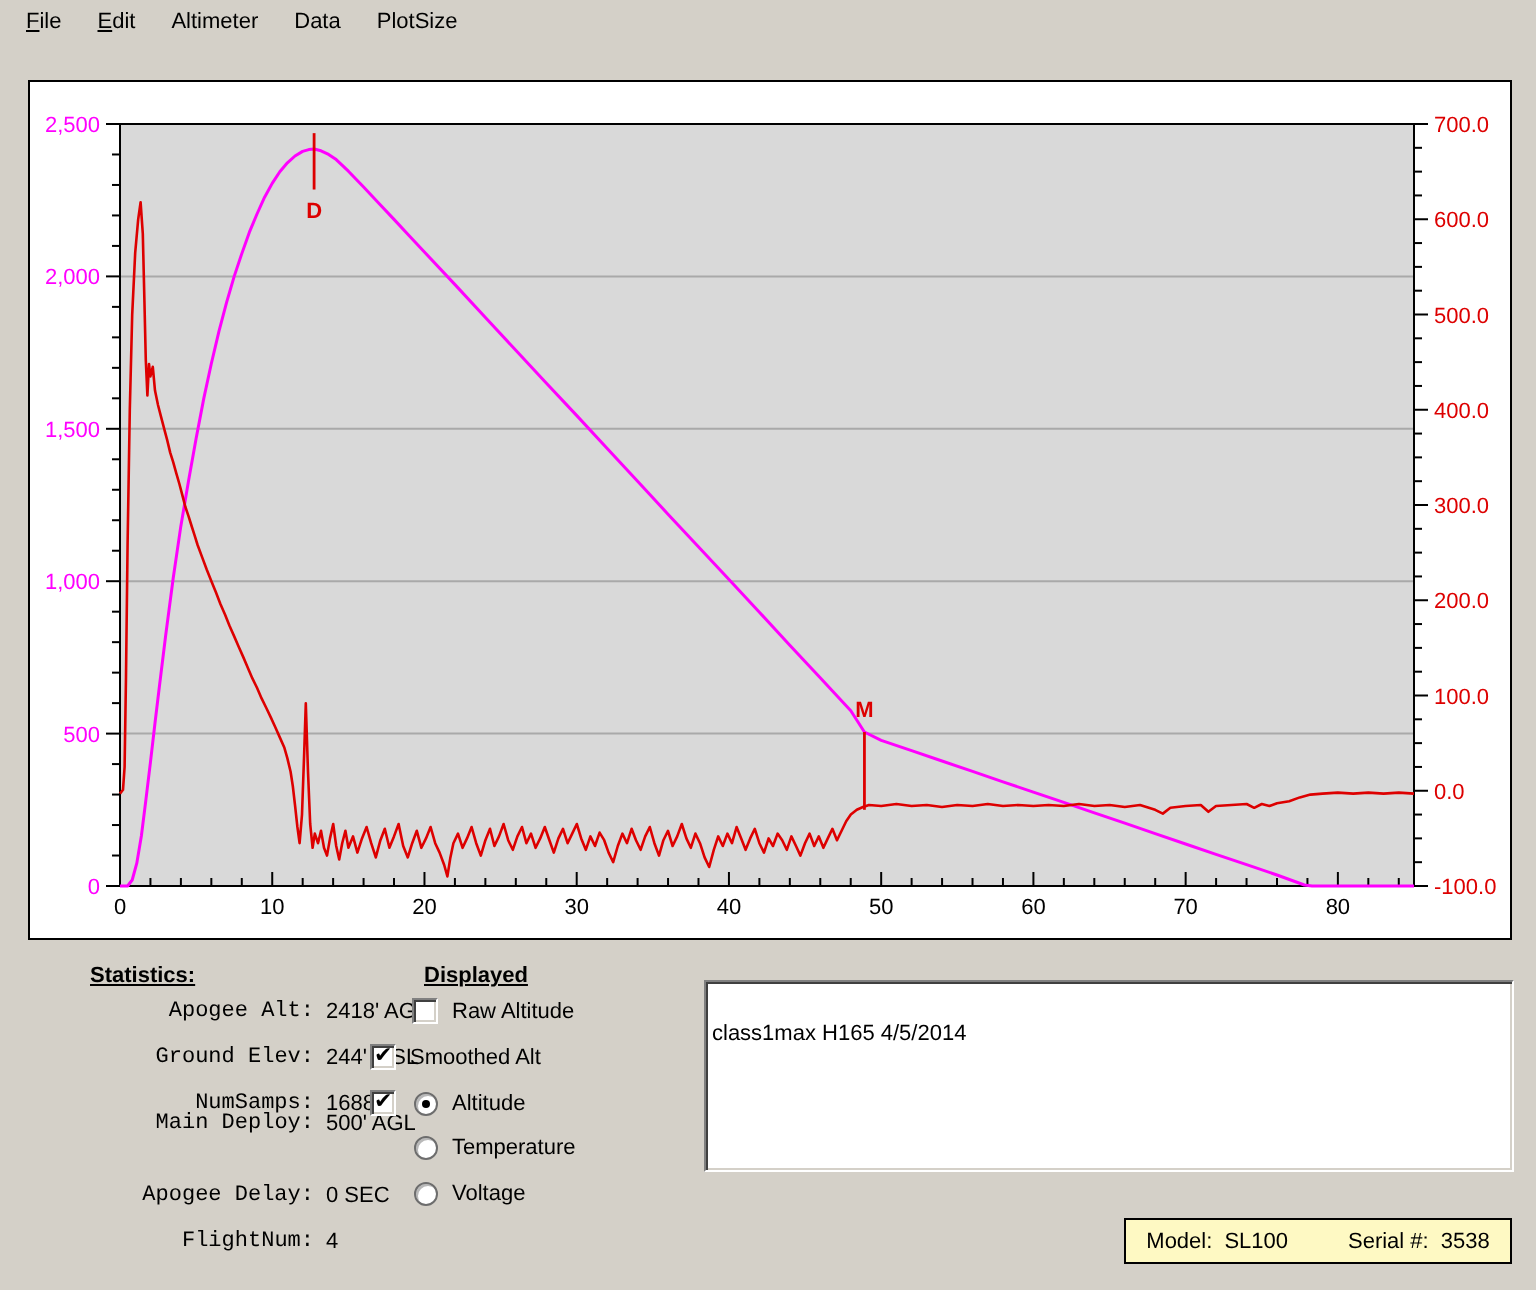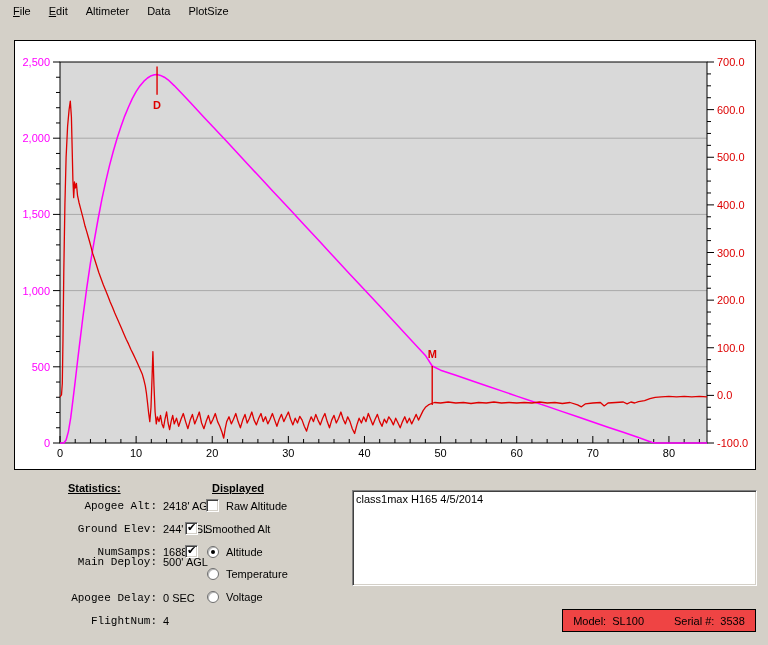--- a/index.html
+++ b/index.html
@@ -49,26 +49,26 @@
     border-radius:50%;background:#000;
   }
   .ctl-label{margin-left:7px;}
   
   .comments-label{position:absolute;left:353px;top:477px;margin-top:12px;}
   .comments-box{
     position:absolute;left:352px;top:490px;width:405px;height:96px;
     background:#fff;box-sizing:border-box;
     border:1px solid;border-color:#808080 #fff #fff #808080;
     box-shadow:inset 1px 1px 0 #404040, inset -1px -1px 0 #d4d0c8;
-    padding:2px 3px;overflow:hidden;white-space:pre-wrap;
+    padding:20px 3px;overflow:hidden;white-space:pre-wrap;
   }
   
   .model-box{
     position:absolute;left:562px;top:609px;width:194px;height:23px;
-    background:#ef4444;border:1px solid #000;box-sizing:border-box;
+    background:#fef9c3;border:1px solid #000;box-sizing:border-box;
     display:flex;align-items:center;justify-content:center;gap:6px;
   }
   .model-box span{white-space:pre;}
 </style>
 </head>
 <body>
 
 <div class="menubar">
   <span class="menu-item"><u>F</u>ile</span>
   <span class="menu-item"><u>E</u>dit</span>
@@ -213,21 +213,21 @@
       <line x1="684.3882352941176" y1="398" x2="684.3882352941176" y2="402" stroke="#000" stroke-width="1"></line>
       <polyline points="45.0,402.0 48.8,402.0 51.1,399.0 53.4,390.6 55.7,376.9 57.9,359.3 60.2,340.3 62.5,320.5 64.8,301.4 67.8,277.0 71.6,248.1 75.4,222.2 79.3,199.3 83.1,178.0 86.9,158.2 90.7,140.6 94.5,124.6 98.3,110.2 102.1,97.2 105.9,85.8 109.7,75.1 113.5,66.0 117.3,57.6 121.1,50.7 124.9,44.9 128.7,40.4 132.5,37.0 136.3,34.7 139.4,33.8 142.1,33.5 145.5,34.4 149.3,36.2 153.1,38.8 159.2,44.6 166.8,52.5 174.4,60.6 182.0,68.7 189.6,76.9 197.2,85.0 212.5,101.3 227.7,117.8 242.9,134.1 258.1,150.5 273.4,166.8 288.6,183.3 303.8,199.6 319.0,216.1 334.2,232.4 349.5,248.8 364.7,265.1 379.9,281.6 395.1,297.9 410.4,314.4 417.2,325.0 425.6,329.2 440.8,334.3 456.0,339.5 471.3,344.7 486.5,349.9 501.7,355.1 516.9,360.2 532.2,365.4 547.4,370.6 562.6,375.8 577.8,381.0 593.0,386.2 608.3,391.3 623.5,396.5 637.2,401.5 641.0,402.0 692.0,402.0" fill="none" stroke="#ff00ff" stroke-width="1.5" stroke-linejoin="round"></polyline>
       <polyline points="45.0,355.8 46.5,353.9 47.3,342.5 48.0,297.2 48.8,230.5 49.9,163.9 51.1,116.3 52.6,85.3 54.1,68.6 55.3,60.1 56.4,75.8 57.2,109.1 57.9,139.1 58.7,156.7 59.5,141.0 60.2,147.2 61.4,142.4 62.5,154.3 64.0,161.5 65.6,167.7 67.1,173.4 68.6,179.1 70.1,185.3 71.6,190.1 73.2,195.8 74.7,201.0 76.2,206.7 77.7,212.5 79.3,217.2 80.8,222.0 82.3,226.7 83.8,231.5 86.1,237.7 88.4,243.9 90.7,249.6 93.0,255.3 95.2,261.0 97.5,266.3 99.8,272.0 102.1,277.2 104.4,282.5 106.7,287.7 108.9,292.9 111.2,298.2 113.5,302.9 115.8,308.2 118.1,312.9 120.4,317.7 122.6,322.5 124.9,327.7 127.2,332.9 128.7,338.2 130.3,344.9 131.4,352.0 132.5,361.5 133.7,372.5 134.8,380.6 136.0,366.3 137.1,335.3 137.9,310.6 139.0,344.9 140.1,371.0 141.3,382.9 142.4,375.8 144.0,380.6 145.5,374.4 147.0,382.9 148.5,386.8 150.0,378.2 151.6,371.0 153.1,382.0 154.6,388.7 156.1,380.6 157.7,374.4 159.2,382.9 161.5,377.2 163.7,385.3 166.0,378.2 168.3,372.5 170.6,380.6 172.9,387.7 175.2,379.1 177.4,373.4 179.7,382.9 182.0,377.2 184.3,371.0 186.6,382.0 188.9,387.7 191.1,380.6 193.4,374.4 195.7,382.9 198.0,378.2 200.3,372.5 202.6,380.6 204.8,385.3 207.1,391.5 208.7,397.2 210.2,387.7 211.7,380.6 214.0,375.8 216.3,382.9 218.5,378.2 220.8,372.5 223.1,380.6 225.4,386.8 227.7,379.1 230.0,373.4 232.2,382.0 234.5,377.2 236.8,371.0 239.1,379.1 241.4,383.9 243.7,377.2 246.0,372.5 248.2,380.6 250.5,375.8 252.8,382.9 255.1,378.2 257.4,372.5 259.7,379.1 261.9,385.3 264.2,378.2 266.5,373.4 268.8,380.6 271.1,375.8 273.4,371.0 275.6,378.2 277.9,383.9 280.2,377.2 282.5,382.0 284.8,375.3 287.1,379.1 289.3,385.3 291.6,390.1 293.9,382.0 296.2,375.8 298.5,380.6 300.8,373.4 303.0,379.1 305.3,383.9 307.6,377.2 309.9,372.5 312.2,380.6 314.5,386.8 316.7,379.1 319.0,374.4 321.3,382.0 323.6,377.2 325.9,371.0 328.2,378.2 330.4,382.9 332.7,375.8 335.0,380.6 337.3,387.7 339.6,392.5 341.9,383.9 344.1,377.2 346.4,382.0 348.7,375.8 351.0,380.6 353.3,372.5 355.6,378.2 357.8,383.9 360.1,378.2 362.4,373.4 364.7,380.6 367.0,385.3 369.3,378.2 371.5,382.0 373.8,375.8 376.1,379.1 378.4,383.9 380.7,377.2 383.0,382.0 385.2,386.8 387.5,380.6 389.8,375.8 392.1,382.0 394.4,377.2 396.7,382.9 398.9,378.2 401.2,373.4 403.5,379.1 405.8,374.4 408.1,369.6 410.4,366.3 413.4,363.9 416.5,362.5 419.5,361.5 425.6,362.0 433.2,361.0 440.8,362.0 448.4,361.5 456.0,362.5 463.6,361.5 471.3,362.0 478.9,361.0 486.5,362.0 494.1,361.5 501.7,362.0 509.3,361.5 516.9,362.0 524.5,361.0 532.2,362.0 539.8,361.5 547.4,362.5 555.0,361.5 562.6,363.9 566.4,365.8 570.2,362.9 577.8,362.0 585.4,361.5 589.2,364.9 593.0,362.0 600.7,361.5 608.3,361.0 612.1,362.9 615.9,361.0 619.7,362.0 623.5,360.6 629.6,359.6 634.9,357.7 640.2,356.3 646.3,355.8 653.9,355.3 661.6,355.8 669.2,355.3 676.8,355.8 684.4,355.3 692.0,355.8" fill="none" stroke="#dd0000" stroke-width="1.3" stroke-linejoin="round"></polyline>
       <line x1="142.05" y1="25.572000000000003" x2="142.05" y2="53.76599999999996" stroke="#dd0000" stroke-width="1.4"></line>
       <text x="142.05" y="68.24399999999997" fill="#dd0000" text-anchor="middle" font-size="11px" font-family="&quot;Liberation Sans&quot;,sans-serif" font-weight="bold">D</text>
       <line x1="417.2152941176471" y1="325.038" x2="417.2152941176471" y2="363.9" stroke="#dd0000" stroke-width="1.4"></line>
       <text x="417.2152941176471" y="317.418" fill="#dd0000" text-anchor="middle" font-size="11px" font-family="&quot;Liberation Sans&quot;,sans-serif" font-weight="bold">M</text>
     </svg>
 </div>
 
-<div class="section-title" style="left:68px;top:482px;">Statistics:</div>
+<div class="section-title" style="left:45px;top:482px;">Statistics:</div>
 <div class="stat-row" style="top:500px;">
   <span class="stat-label">Apogee Alt:</span>
   <span class="stat-value">2418' AGL</span>
 </div>
 <div class="stat-row" style="top:523px;">
   <span class="stat-label">Ground Elev:</span>
   <span class="stat-value">244' MSL</span>
 </div>
 <div class="stat-row" style="top:546px;">
   <span class="stat-label">NumSamps:</span>

